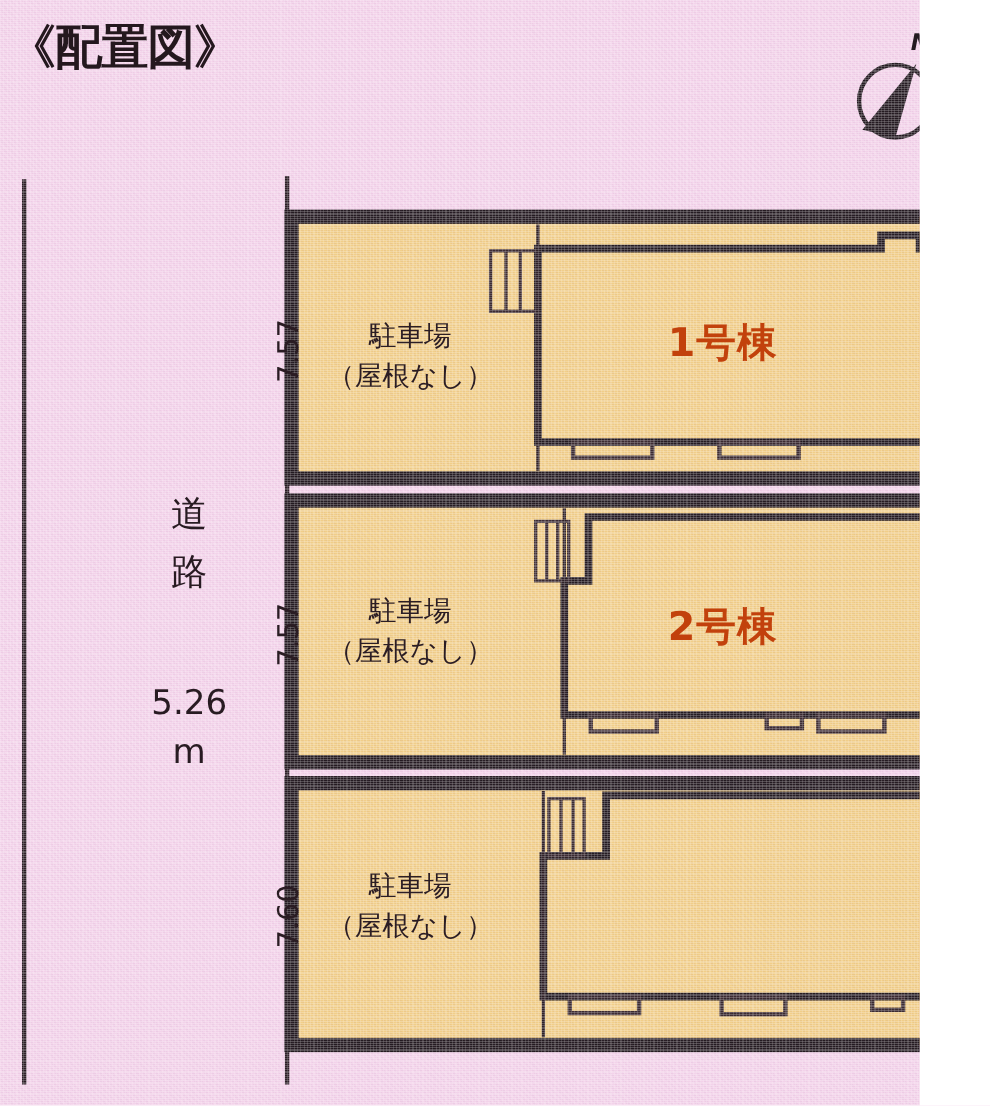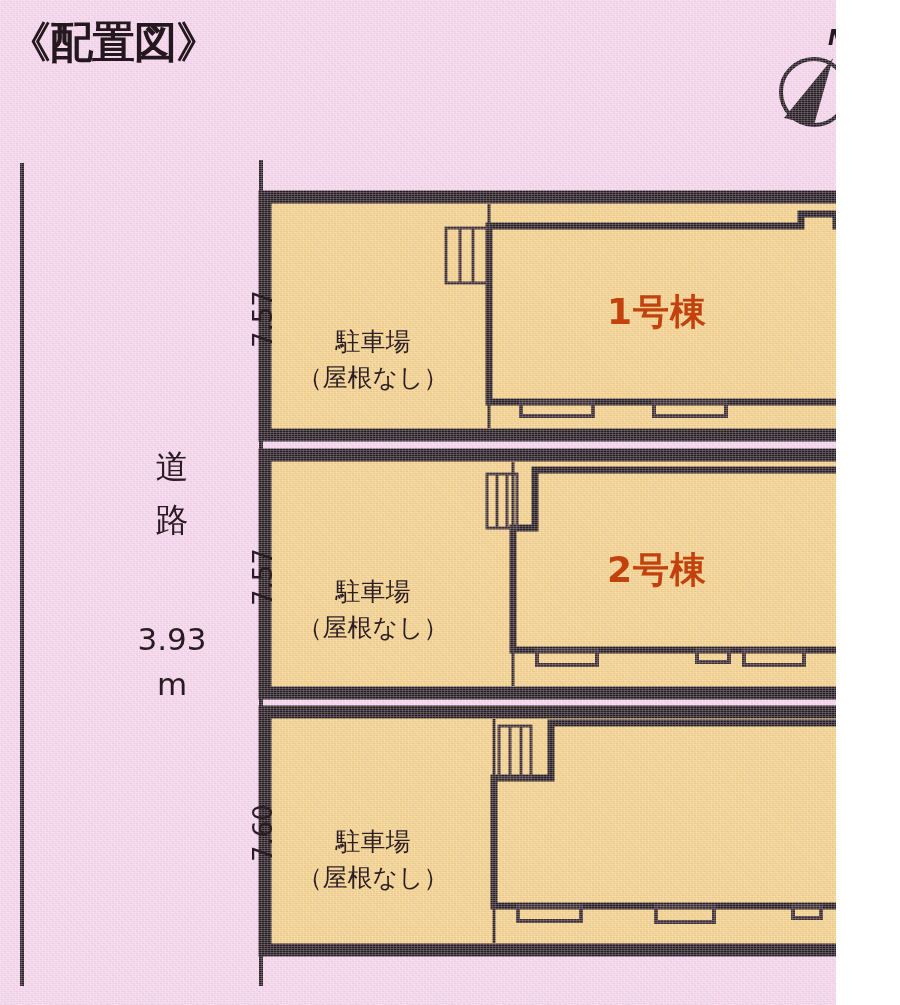--- a/index.html
+++ b/index.html
@@ -83,21 +83,20 @@
     letter-spacing: 0px;
   }
   .parking {
     position: absolute;
     width: 230px;
     text-align: center;
     font-size: 25px;
     color: #2b1d24;
     line-height: 1.42;
     white-space: pre-line;
-    margin-top: 36px;
   }
   .bldg {
     position: absolute;
     font-size: 36px;
     font-weight: 700;
     color: #c2410c;
     white-space: nowrap;
     letter-spacing: 1px;
   }
 </style>
@@ -172,21 +171,21 @@
   </svg>
 
   <div id="grain"></div>
 
   <div class="title">《配置図》</div>
 
   <div class="compass-label">N</div>
 
   <div class="road-label">道
 路</div>
-  <div class="road-num">3.93
+  <div class="road-num">5.26
 m</div>
 
   <div class="vdim" style="left:248px; top:348px;">7.57</div>
   <div class="vdim" style="left:248px; top:606px;">7.57</div>
   <div class="vdim" style="left:248px; top:862px;">7.60</div>
 
   <div class="parking" style="left:258px; top:288px;">駐車場
 （屋根なし）</div>
   <div class="parking" style="left:258px; top:538px;">駐車場
 （屋根なし）</div>

